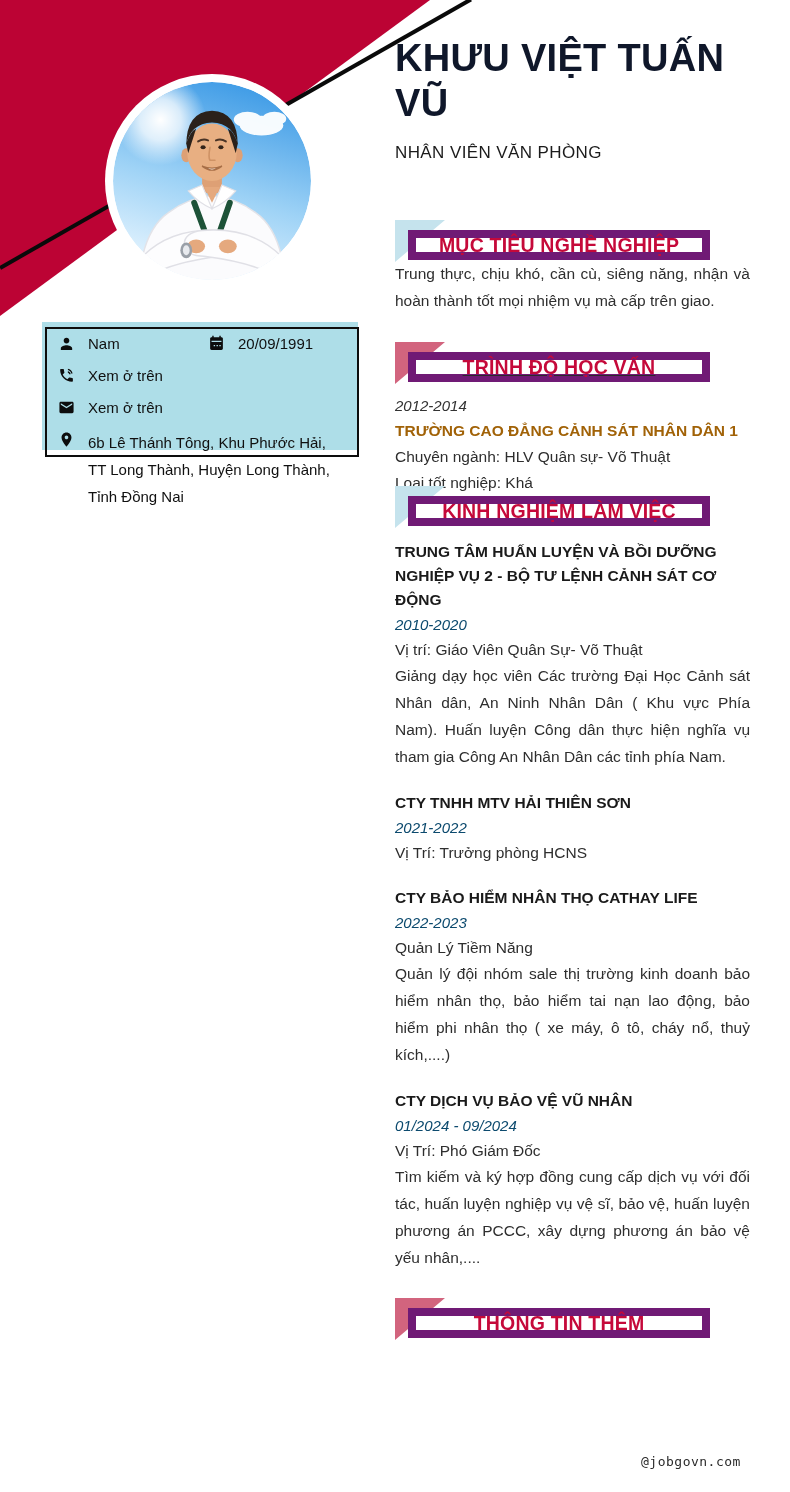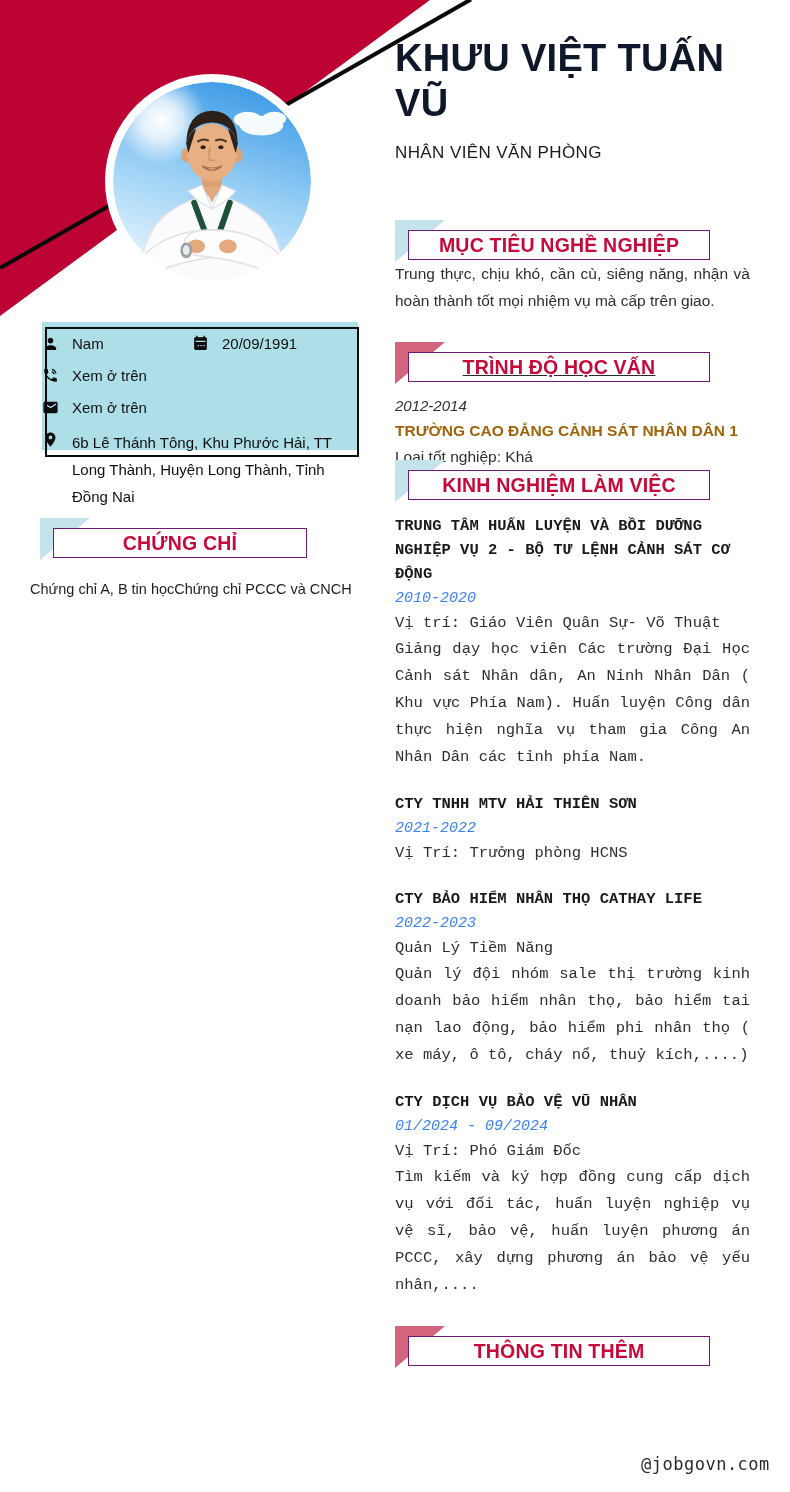--- a/index.html
+++ b/index.html
@@ -21,62 +21,62 @@
   
   .photo-ring {
     position:absolute; left:105px; top:74px; width:214px; height:214px;
     background:#ffffff; border-radius:50%; padding:8px; z-index:3;
   }
   .photo-circle { width:100%; height:100%; border-radius:50%; overflow:hidden; }
   
   .contact-wrap { position:absolute; left:42px; top:322px; width:316px; z-index:4; }
   .contact-blue { position:absolute; left:0; top:0; width:316px; height:128px; background:#AEDEE8; }
   .contact-border { position:absolute; left:3px; top:5px; width:314px; height:130px; border:2px solid #0d0d0d; }
-  .contact-rows { position:relative; padding:11px 16px 0 0; }
+  .contact-rows { position:relative; padding:11px 16px 0 16px; }
   .c-row { display:flex; align-items:flex-start; margin-bottom:11px; font-size:15px; color:#101010; line-height:21px; }
   .c-row .cicon { width:17px; height:17px; flex:0 0 17px; margin-right:13px; margin-top:2px; }
   .c-row.split { justify-content:flex-start; }
   .c-cell { display:flex; align-items:flex-start; }
   .c-cell.first { width:150px; }
   .addr { width:268px; line-height:27px; font-size:15px; }
   
   .sec-header { position:relative; height:30px; margin-left:13px; width:302px; }
   .sec-tri { position:absolute; left:-13px; top:-10px; width:50px; height:42px; clip-path:polygon(0 0,100% 0,0 100%); z-index:0; }
   .tri-blue { background:#C5E3ED; }
   .tri-pink { background:#D2647E; }
   .sec-box {
     position:relative; z-index:1; width:302px; height:30px; background:#ffffff;
-    border:1px solid #701a75; display:flex; align-items:center; justify-content:center;
+    border:8px solid #701a75; display:flex; align-items:center; justify-content:center;
   }
   .sec-box span { font-size:19.5px; font-weight:bold; color:#C5093A; letter-spacing:0.2px; white-space:nowrap; }
   
   .cert-section { position:absolute; left:30px; top:528px; width:330px; z-index:4; }
   .cert-section .sec-header { margin-left:23px; width:254px; }
   .cert-section .sec-box { width:254px; }
   .cert-text { margin-top:23px; font-size:14.5px; color:#1d1d1d; white-space:nowrap; }
   
   .right-col { position:absolute; left:395px; top:0; width:355px; z-index:4; }
   .cv-name { margin-top:36px; font-size:38px; line-height:45px; font-weight:bold; color:#0f172a; letter-spacing:0.3px; }
   .cv-job-title { margin-top:17px; font-size:17px; color:#1b1b1b; letter-spacing:0.4px; }
   .para { text-align:justify; font-size:15.5px; line-height:27px; color:#2e2e2e; }
   .sec-objective { margin-top:67px; }
   .objective-text { }
   .sec-education { margin-top:38px;text-decoration:underline; }
   .edu-period, .period { margin-top:12px; font-style:italic; font-size:15px; color:#333; line-height:24px; }
   .edu-school { font-weight:bold; font-size:15.5px; line-height:26px; color:#a16207; }
   .edu-line { font-size:15.5px; line-height:26px; color:#2e2e2e; }
   .sec-experience { }
-  .job { margin-top:14px;font-family:Liberation Mono, monospace; }
+  .job { margin-top:14px; }
   .job + .job { margin-top:21px; }
   .job-company { font-weight:bold; font-size:15.5px; line-height:24px; color:#1a1a1a; }
-  .job-period { margin-top:1px; font-style:italic; font-size:15px; line-height:24px; color:#3b82f6; }
+  .job-period { margin-top:1px; font-style:italic; font-size:15px; line-height:24px; color:#0c4a6e; }
   .job-position { font-size:15.5px; line-height:25px; color:#2e2e2e; }
   .sec-additional { margin-top:37px; }
   
-  .watermark { position:absolute; left:641px; top:1454px; font-family:"DejaVu Sans Mono", monospace; font-size:17px; color:#2a2a2a; letter-spacing:0.5px; z-index:4; }
+  .watermark { position:absolute; left:641px; top:1454px; font-family:"DejaVu Sans Mono", monospace; font-size:13px; color:#2a2a2a; letter-spacing:0.5px; z-index:4; }
 </style>
 </head>
 <body>
 
 <div class="page">
 
   <div class="deco-crimson"></div>
   <div class="deco-black-line"></div>
 
   <div class="photo-ring">
@@ -173,29 +173,20 @@
       </div>
       <div class="c-row">
         <svg class="cicon" viewBox="0 0 24 24" fill="#0d0d0d">
             <path d="M12 2C8.1 2 5 5.1 5 9c0 5.2 7 13 7 13s7-7.8 7-13c0-3.9-3.1-7-7-7zm0 9.5c-1.4 0-2.5-1.1-2.5-2.5s1.1-2.5 2.5-2.5 2.5 1.1 2.5 2.5-1.1 2.5-2.5 2.5z"></path>
           </svg>
         <span class="addr">6b Lê Thánh Tông, Khu Phước Hải, TT Long Thành, Huyện Long Thành, Tỉnh Đồng Nai</span>
       </div>
     </div>
   </div>
 
-  <div class="cert-section">
-    <div class="sec-header">
-      <div class="sec-tri tri-blue"></div>
-      <div class="sec-box">
-        <span>CHỨNG CHỈ</span>
-      </div>
-    </div>
-    <div class="cert-text">Chứng chỉ A, B tin họcChứng chỉ PCCC và CNCH</div>
-  </div>
 
   <div class="right-col">
 
     <div class="cv-name">
       <div>KHƯU VIỆT TUẤN</div>
       <div>VŨ</div>
     </div>
     <div class="cv-job-title">NHÂN VIÊN VĂN PHÒNG</div>
 
     <div class="sec-header sec-objective">
@@ -208,20 +199,21 @@
 
     <div class="sec-header sec-education">
       <div class="sec-tri tri-pink"></div>
       <div class="sec-box">
         <span>TRÌNH ĐỘ HỌC VẤN</span>
       </div>
     </div>
     <div>
       <div class="edu-period">2012-2014</div>
       <div class="edu-school">TRƯỜNG CAO ĐẲNG CẢNH SÁT NHÂN DÂN 1</div>
+      <div class="edu-line">Chuyên ngành: HLV Quân sự- Võ Thuật</div>
       <div class="edu-line">Loại tốt nghiệp: Khá</div>
     </div>
 
     <div class="sec-header sec-experience">
       <div class="sec-tri tri-blue"></div>
       <div class="sec-box">
         <span>KINH NGHIỆM LÀM VIỆC</span>
       </div>
     </div>
 

